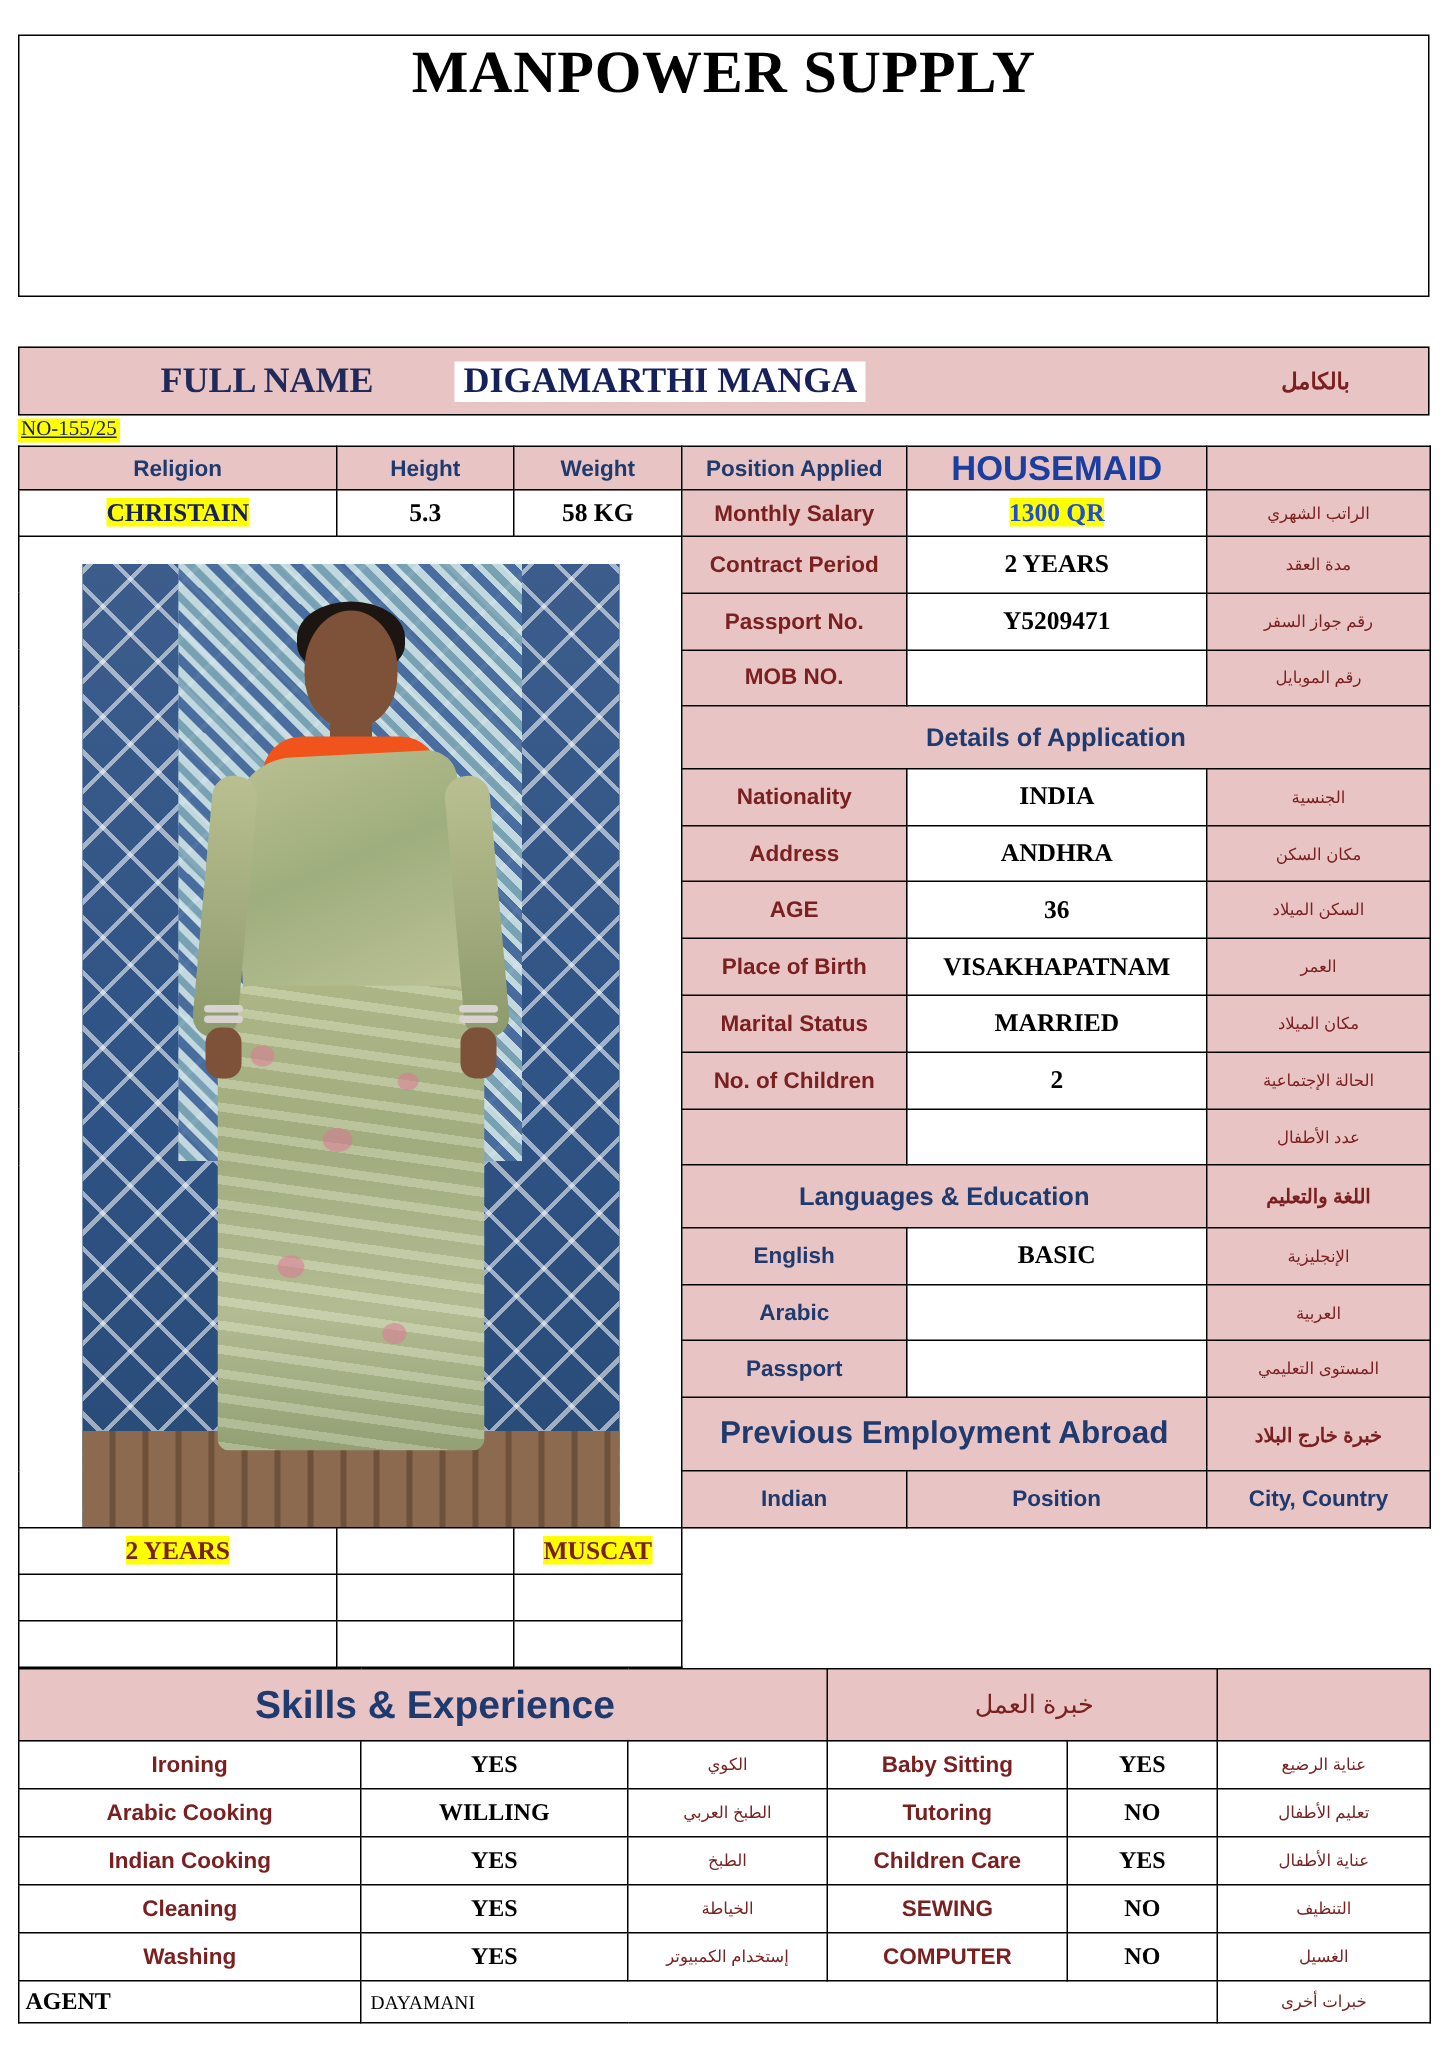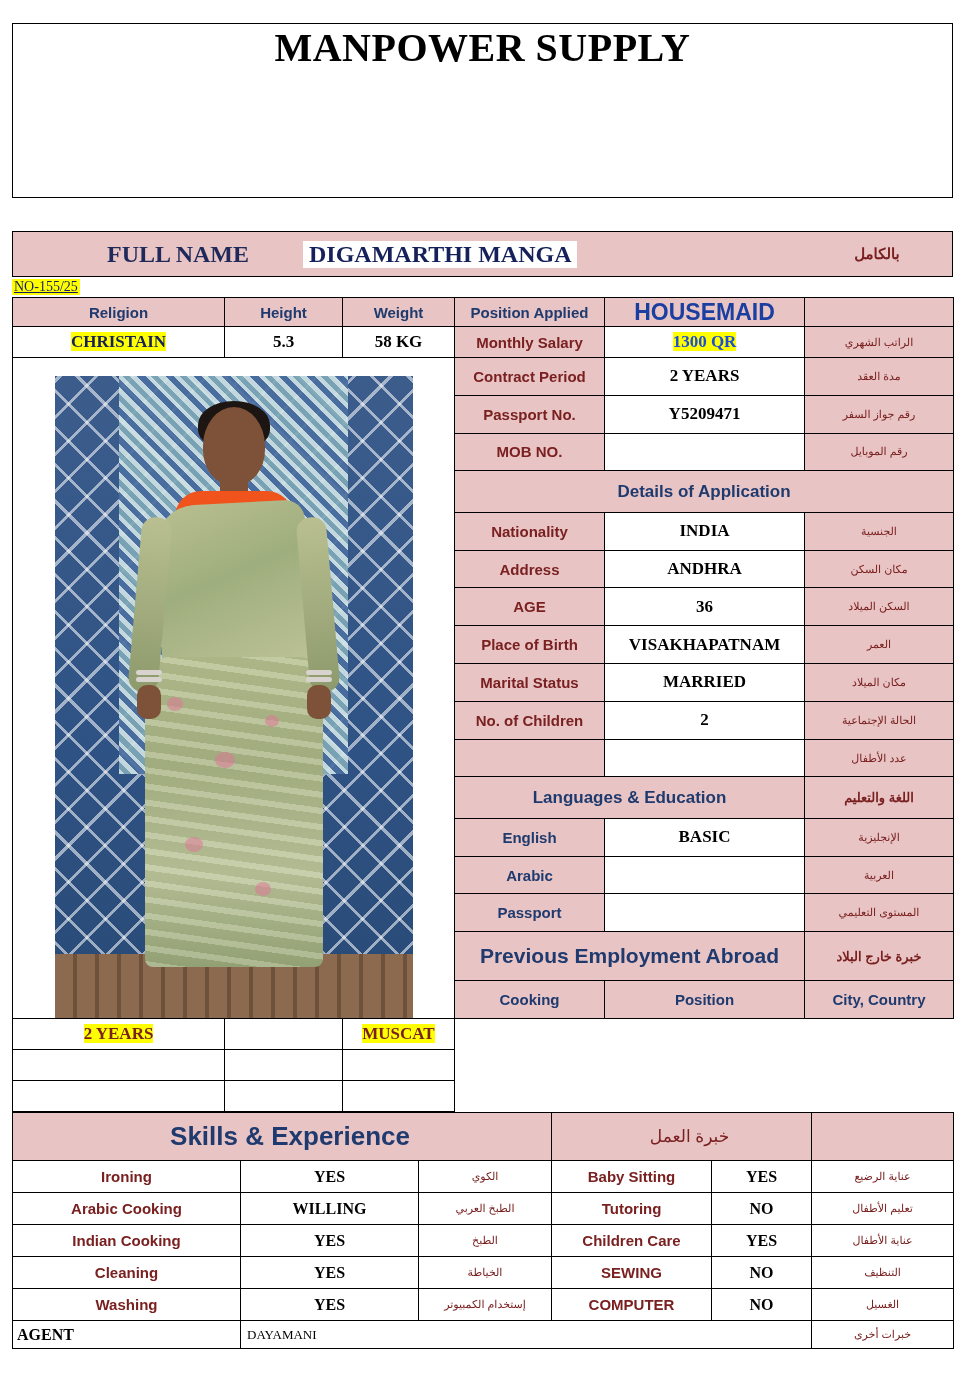--- a/index.html
+++ b/index.html
@@ -434,21 +434,21 @@
     <tr>
       <td class="lbl-blue">Passport</td>
       <td class="val-cell"></td>
       <td class="ar-cell">المستوى التعليمي</td>
     </tr>
     <tr>
       <td class="section-hdr" colspan="2" style="font-size:21px;height:40px;">Previous Employment Abroad</td>
       <td class="ar-cell" style="font-size:13px;font-weight:bold;">خبرة خارج البلاد</td>
     </tr>
     <tr>
-      <td class="lbl-blue">Cooking</td>
+      <td class="lbl-blue">Indian</td>
       <td class="lbl-blue">Position</td>
       <td class="lbl-blue">City, Country</td>
     </tr>
     <tr>
       <td class="val-cell" style="border-left:1px solid #000;">
         <span class="hl" style="color:#7a2020;">2 YEARS</span>
       </td>
       <td class="val-cell"></td>
       <td class="val-cell">
         <span class="hl" style="color:#7a2020;">MUSCAT</span>

